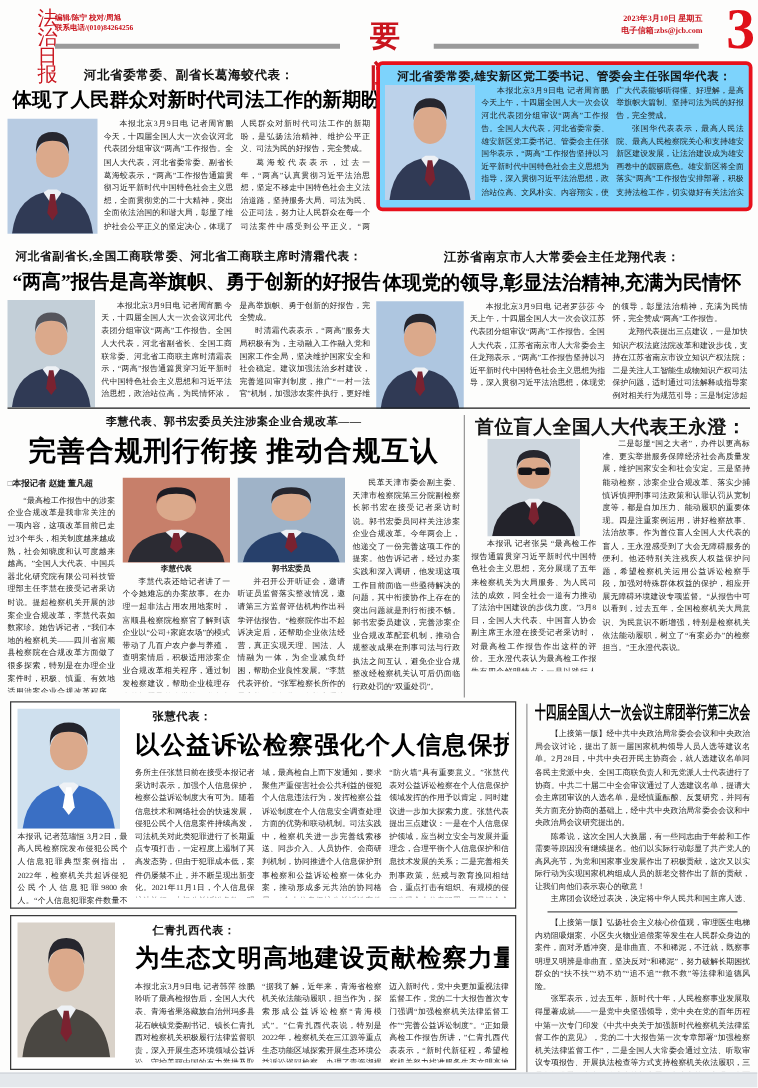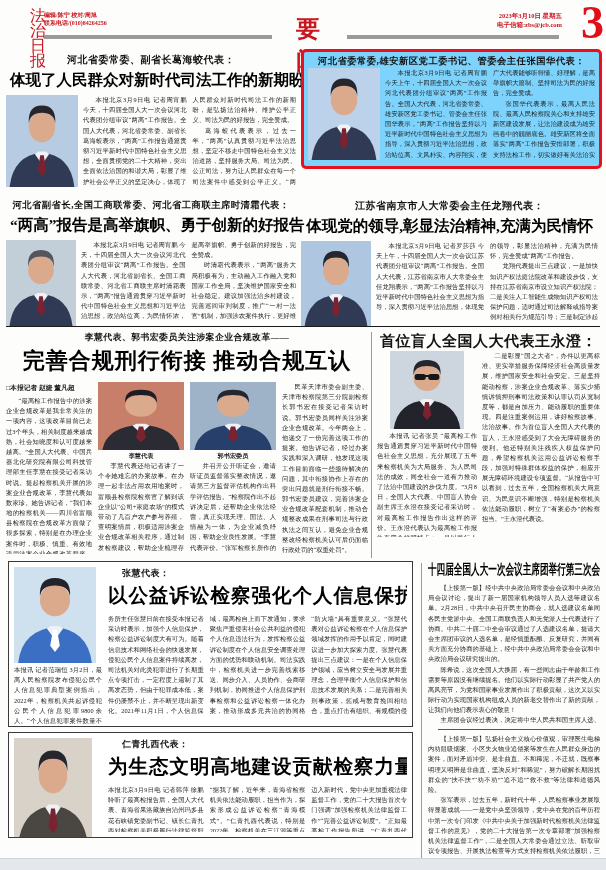--- a/index.html
+++ b/index.html
@@ -69,21 +69,21 @@
   
   #vline-low { left:421px; top:563px; height:295px; }
   #art-g { left:428px; top:561px; width:172px; height:296px; overflow:hidden; }
   .hl-g { font-size:14px; transform:scaleX(0.615); transform-origin:0 50%; margin-bottom:4px; }
   #g-sec1 { height:142px; overflow:hidden; }
   #g-div { margin:4px 10px; height:1px; background:#555; }
   #g-sec2 { height:138px; overflow:hidden; }
   
   .nbox { left:8px; width:405px; border:1px solid #3a3a3a; background:#fff; padding:5px; display:flex; gap:6px; overflow:hidden; }
   #art-h { top:561px; height:166px;font-family:Liberation Serif, serif; }
-  #art-i { top:732px; height:106px; }
+  #art-i { top:732px; height:124px; }
   .nbox .leftcol { width:88px; flex:none; }
   .nbox .leftcol .photo { width:82px; height:96px; margin-bottom:2px; }
   #art-i .leftcol .photo { width:78px; height:108px; }
   .nbox .rightcol { flex:1; overflow:hidden; }
   .nbox .kicker { text-align:left; padding-left:14px; font-size:9px; margin-bottom:2px; }
   .hl-box { font-size:19.5px; letter-spacing:1px; text-align:center; margin-bottom:5px; }
   .cols3 { display:flex; gap:6px; overflow:hidden; }
   .cols3 > div { flex:1; }
   #art-h .cols3 { height:104px; }
   #art-i .cols3 { height:66px; }

